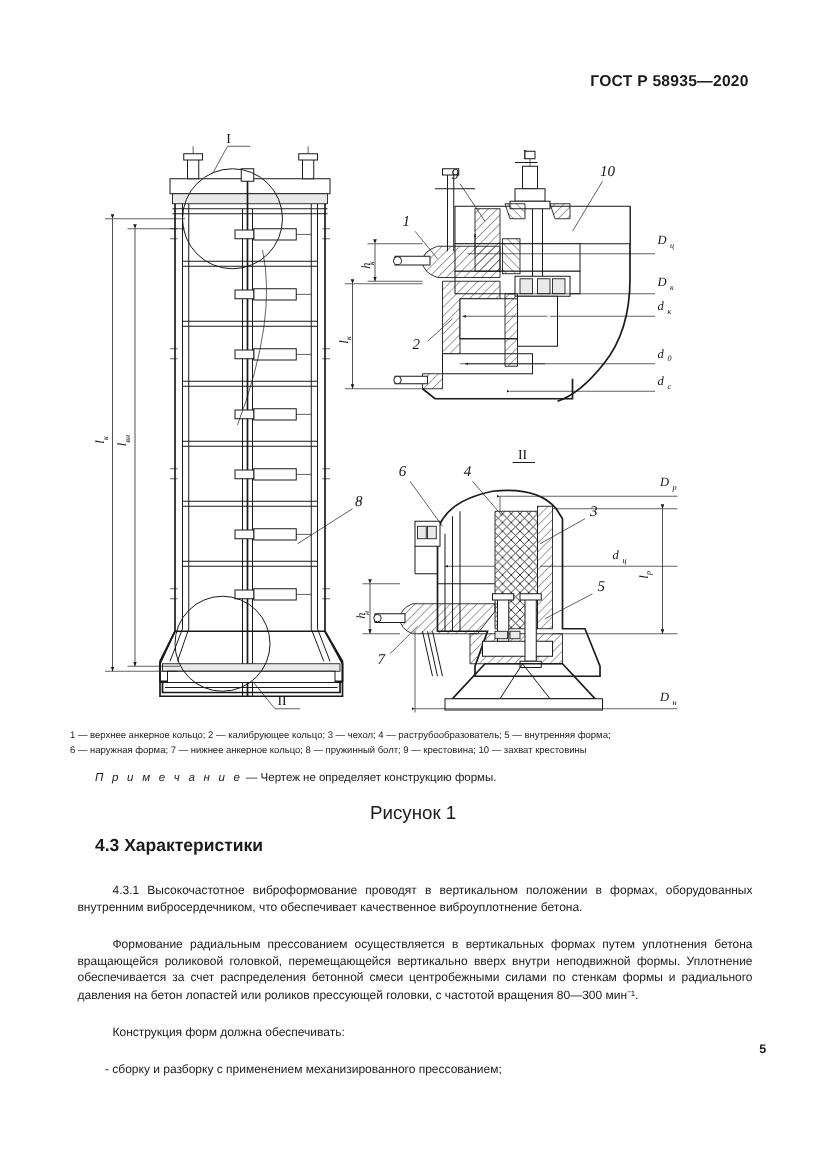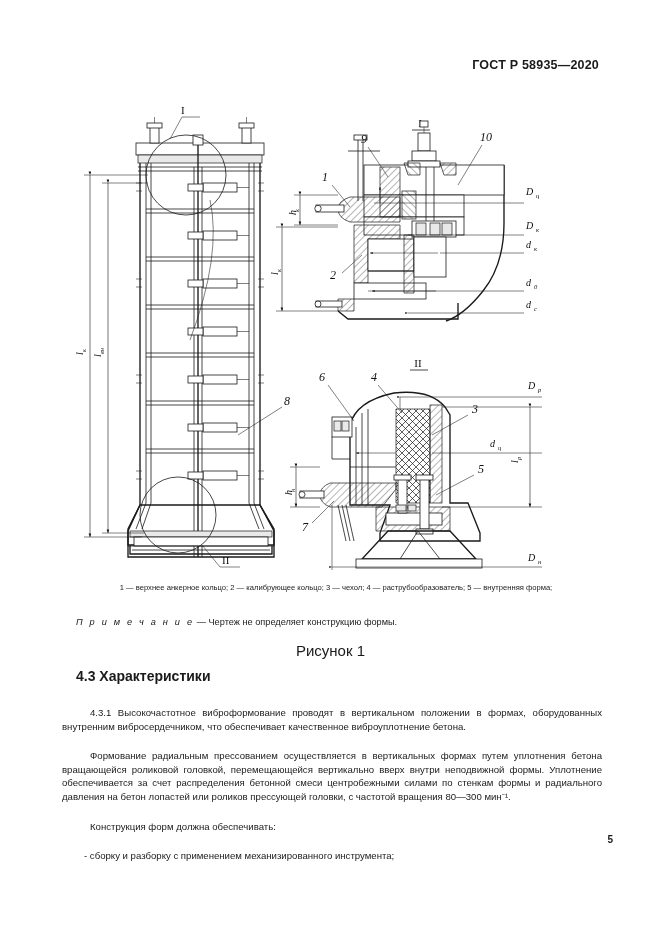--- a/index.html
+++ b/index.html
@@ -45,21 +45,21 @@
   .fig-svg { display:block; }
 
   
   .legend {
     position: absolute;
     left: 56px;
     top: 582px;
     width: 560px;
     font-size: 7.6px;
     line-height: 12.4px;
-    text-align: center;
+    text-align: left;
     color: #1a1a1a;
   }
 
   .note {
     position: absolute;
     left: 76px;
     top: 617px;
     width: 520px;
     font-size: 9.2px;
   }
@@ -519,32 +519,33 @@
           <line class="ln-t" x1="0" y1="152" x2="30" y2="152"></line>
           <text class="lbl-dim" x="2" y="140" transform="rotate(-90 2 140)">h</text>
           <text class="lbl-sub" x="5" y="137" transform="rotate(-90 5 137)">н</text>
         </g>
       </g>
     </svg>
   </div>
 
   <div class="legend">
     <div>1 —  верхнее анкерное кольцо; 2 —  калибрующее кольцо; 3 —  чехол; 4 —  раструбообразователь; 5 —  внутренняя форма;</div>
+    <div>6 —  наружная форма; 7 —  нижнее анкерное кольцо; 8 —  пружинный болт; 9 —  крестовина; 10 —  захват крестовины</div>
   </div>
 
   <div class="note">
     <span class="sp">П р и м е ч а н и е</span><span> — Чертеж не определяет конструкцию формы.</span>
   </div>
 
   <div class="fig-caption">Рисунок 1</div>
 
   <div class="sec-head">4.3 Характеристики</div>
 
   <div class="body-text">
     <p>4.3.1 Высокочастотное виброформование проводят в вертикальном положении в формах, оборудованных внутренним вибросердечником, что обеспечивает качественное виброуплотнение бетона.</p>
     <p>Формование радиальным прессованием осуществляется в вертикальных формах путем уплотнения бетона вращающейся роликовой головкой, перемещающейся вертикально вверх внутри неподвижной формы. Уплотнение обеспечивается за счет распределения бетонной смеси центробежными силами по стенкам формы и радиального давления на бетон лопастей или роликов прессующей головки, с частотой вращения 80—300 мин⁻¹.</p>
     <p>Конструкция форм должна обеспечивать:</p>
-    <p class="noind">- сборку и разборку с применением механизированного инструмента;</p>
+    <p class="noind">- сборку и разборку с применением механизированного прессованием;</p>
   </div>
 
   <div class="page-num">5</div>
 
 </div>
 
 </body></html>

